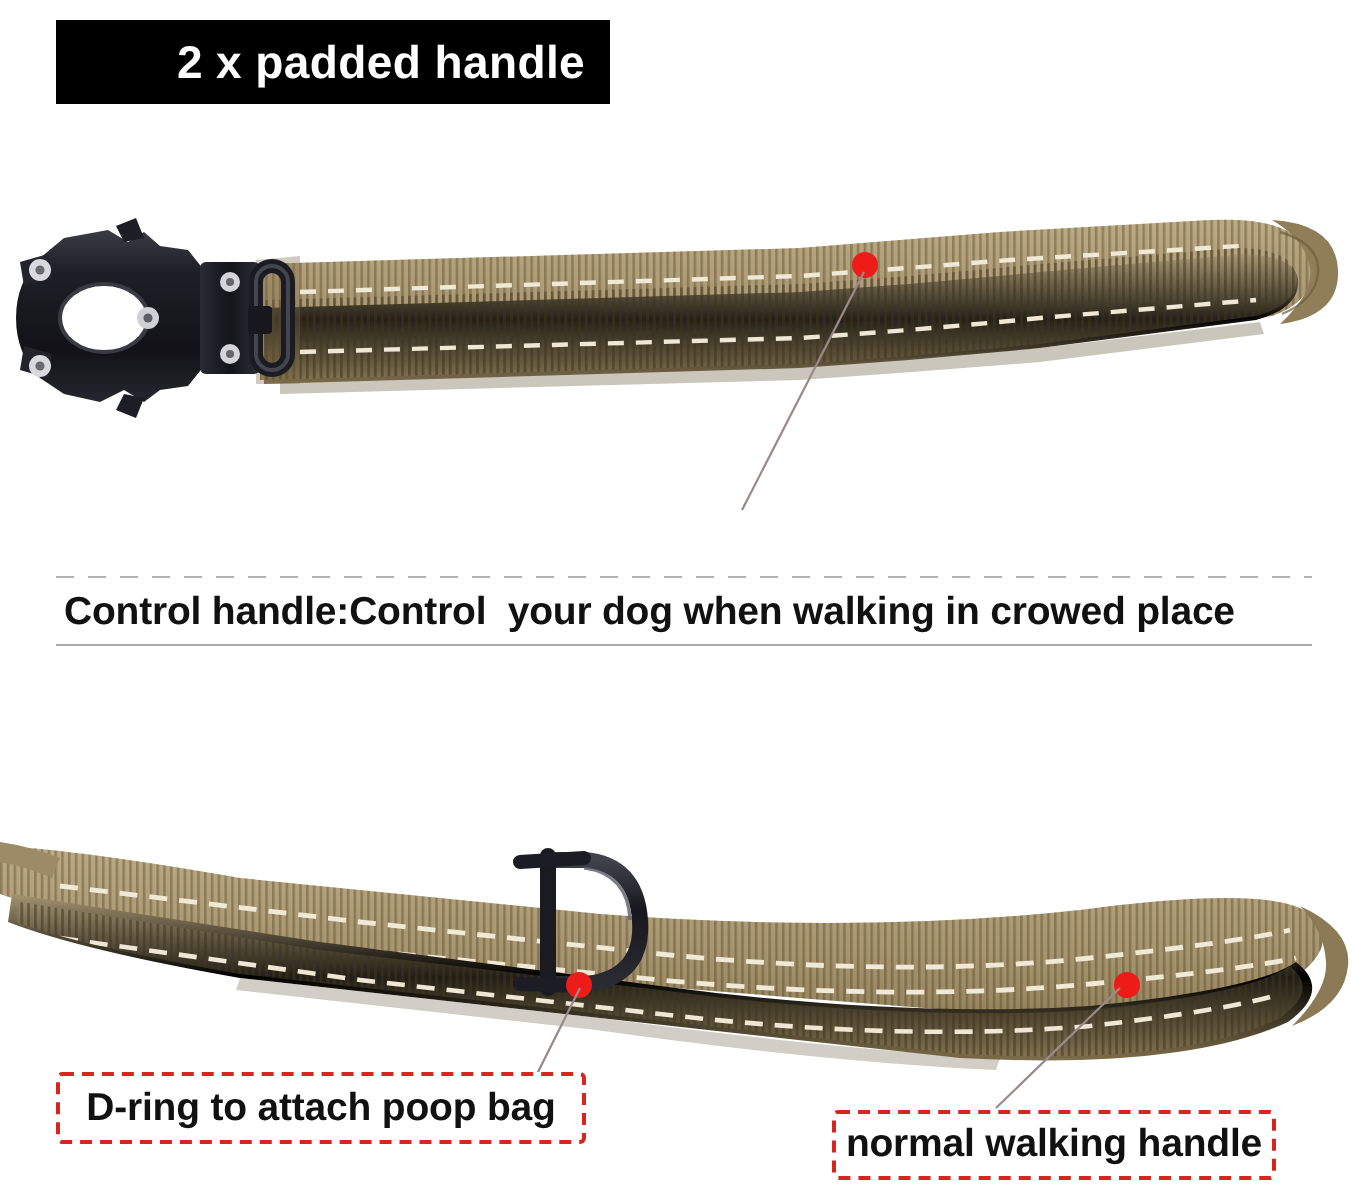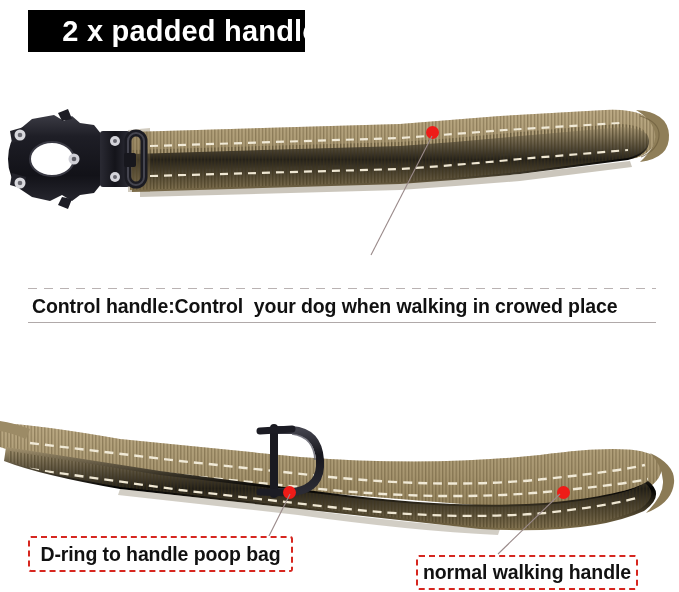--- a/index.html
+++ b/index.html
@@ -26,21 +26,21 @@
     top: 10px;
     width: 277px;
     height: 42px;
     background: #000000;
     display: flex;
     align-items: center;
     justify-content: center;
   }
   .title-banner .title-text {
     color: #ffffff;
-    font-size: 29px;
+    font-size: 23px;
     font-weight: bold;
     letter-spacing: 0.2px;
     white-space: pre;
     margin-left: 48px;
   }
 
   
   .clip {
     position: absolute;
     left: 2px;
@@ -291,21 +291,21 @@
     <path d="M8,70 L40,71" fill="none" stroke="#1c1c24" stroke-width="7" stroke-linecap="round"></path>
 
     <path d="M40,12 Q62,15 63,38" fill="none" stroke="#5c5c68" stroke-width="1.6" opacity="0.8"></path>
   </svg>
 
   <div class="red-dot" style="left:283px; top:486px;"></div>
   <svg style="position:absolute;left:262px;top:492px;width:40px;height:50px;">
     <line x1="28" y1="2" x2="6" y2="46" stroke="#9a8a8a" stroke-width="1.1"></line>
   </svg>
   <div class="callout-box" style="left:28px; top:536px; width:265px; height:36px;">
-    <span class="callout-text">D-ring to handle poop bag</span>
+    <span class="callout-text">D-ring to attach poop bag</span>
   </div>
 
   <div class="red-dot" style="left:557px; top:486px;"></div>
   <svg style="position:absolute;left:492px;top:492px;width:80px;height:66px;">
     <line x1="68" y1="2" x2="6" y2="62" stroke="#9a8a8a" stroke-width="1.1"></line>
   </svg>
   <div class="callout-box" style="left:416px; top:555px; width:222px; height:35px;">
     <span class="callout-text">normal walking handle</span>
   </div>
 

